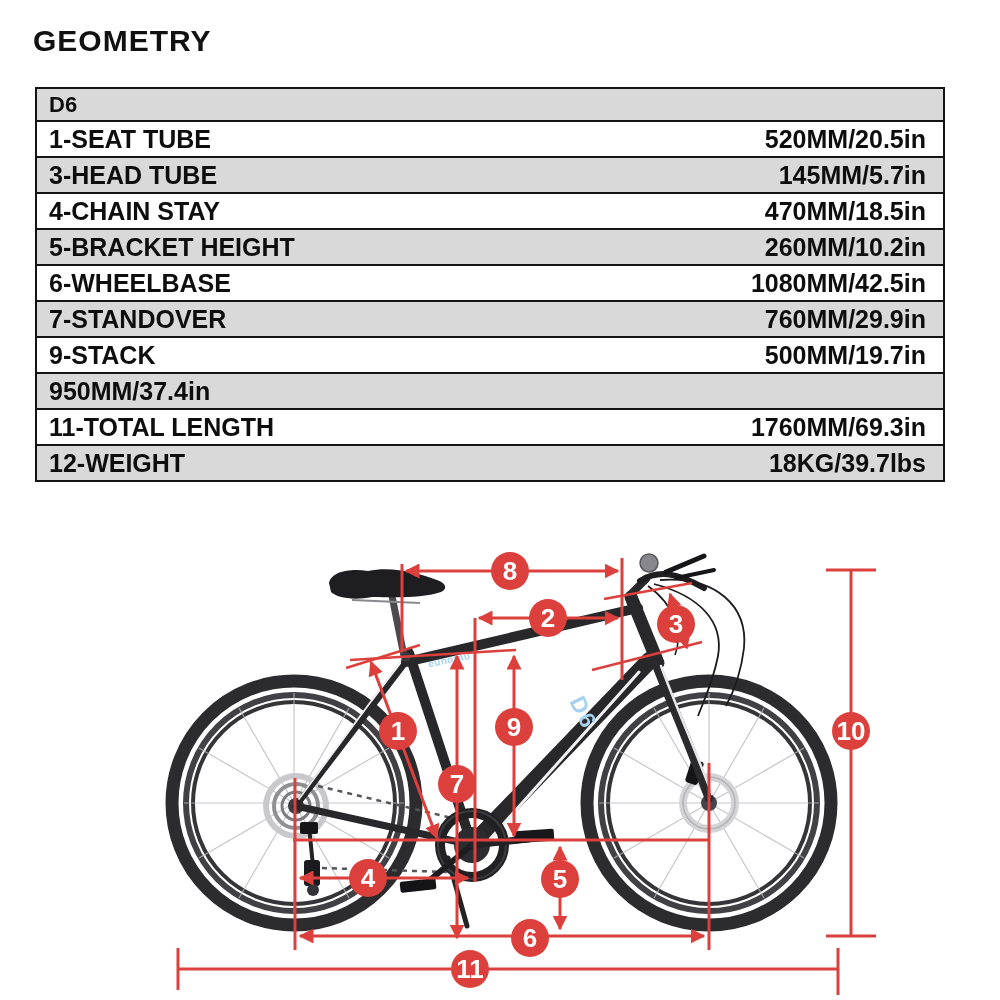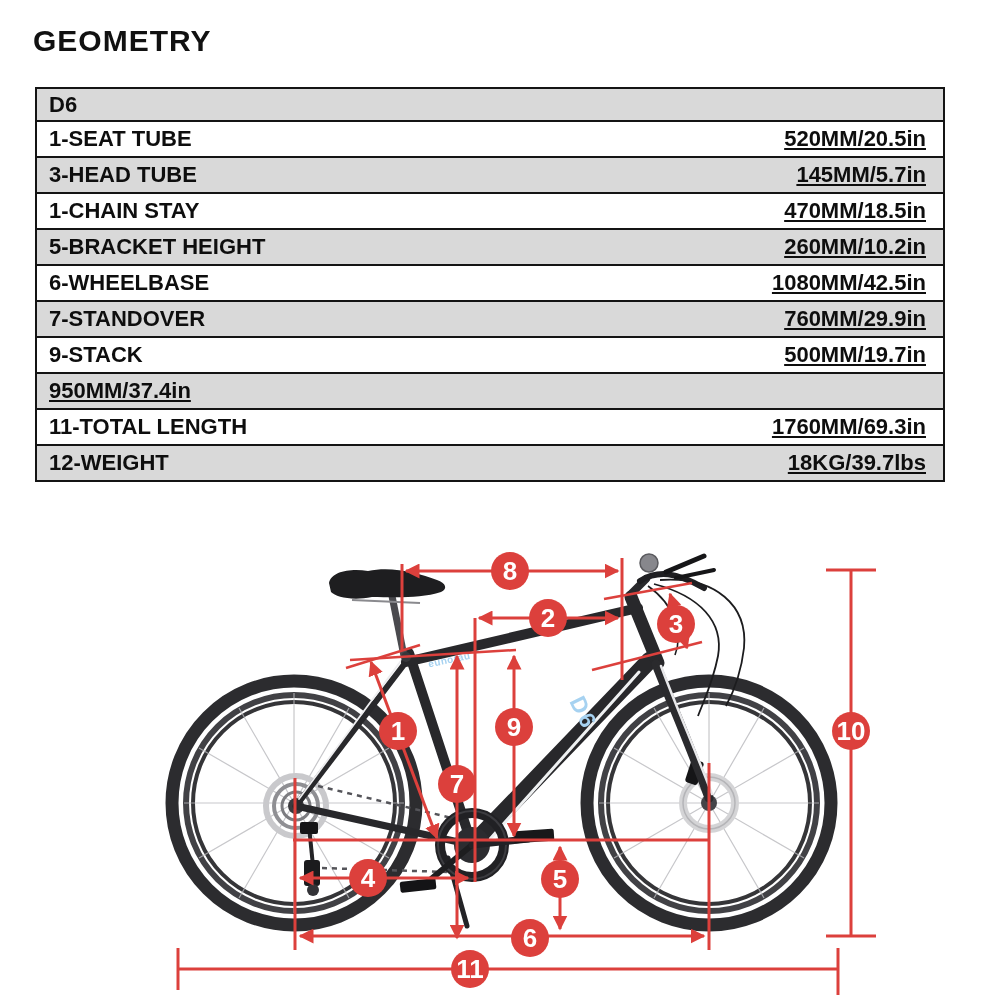--- a/index.html
+++ b/index.html
@@ -11,25 +11,25 @@
   }
   html,body{margin:0;padding:0;background:#ffffff;}
   .page{position:relative;width:1000px;height:1000px;background:#fff;overflow:hidden;
         font-family:"Liberation Sans",sans-serif;}
   .title{position:absolute;left:33px;top:24px;font-size:30px;font-weight:bold;
          letter-spacing:1px;color:#111;text-align:right;}
   .geo-table{position:absolute;left:35px;top:87px;width:910px;box-sizing:border-box;
              border:2px solid var(--table-border);}
   .trow{display:flex;justify-content:space-between;align-items:center;
         height:36px;box-sizing:border-box;border-top:2px solid var(--table-border);
-        padding:0 17px 0 12px;font-size:22px;font-weight:bold;color:#0e0e0e;background:#fff;}
+        padding:0 17px 0 12px;font-size:25px;font-weight:bold;color:#0e0e0e;background:#fff;}
   .trow.thead{height:31px;border-top:none;justify-content:flex-start;font-size:22px;}
   .geo-table > .trow:nth-child(odd){background:var(--row-alt);}
   .spec-label{white-space:nowrap;}
-  .spec-value{white-space:nowrap;text-decoration:underline;}
+  .spec-value{white-space:nowrap;}
   .bike-wrap{position:absolute;left:0;top:540px;width:1000px;height:460px;}
   svg{display:block;}
   .red{stroke:var(--accent-red);fill:none;}
   .redfill{fill:var(--accent-red);stroke:none;}
   .dimnum{fill:#ffffff;font-family:"Liberation Sans",sans-serif;font-size:26px;
           font-weight:bold;text-anchor:middle;}
   .logo{fill:var(--logo-blue);font-family:"Liberation Sans",sans-serif;font-weight:bold;}
 </style>
 </head>
 <body>
@@ -44,21 +44,21 @@
     </div>
     <div class="trow">
         <span class="spec-label">1-SEAT TUBE</span>
         <span class="spec-value">520MM/20.5in</span>
       </div>
     <div class="trow">
         <span class="spec-label">3-HEAD TUBE</span>
         <span class="spec-value">145MM/5.7in</span>
       </div>
     <div class="trow">
-        <span class="spec-label">1-CHAIN STAY</span>
+        <span class="spec-label">4-CHAIN STAY</span>
         <span class="spec-value">470MM/18.5in</span>
       </div>
     <div class="trow">
         <span class="spec-label">5-BRACKET HEIGHT</span>
         <span class="spec-value">260MM/10.2in</span>
       </div>
     <div class="trow">
         <span class="spec-label">6-WHEELBASE</span>
         <span class="spec-value">1080MM/42.5in</span>
       </div>

